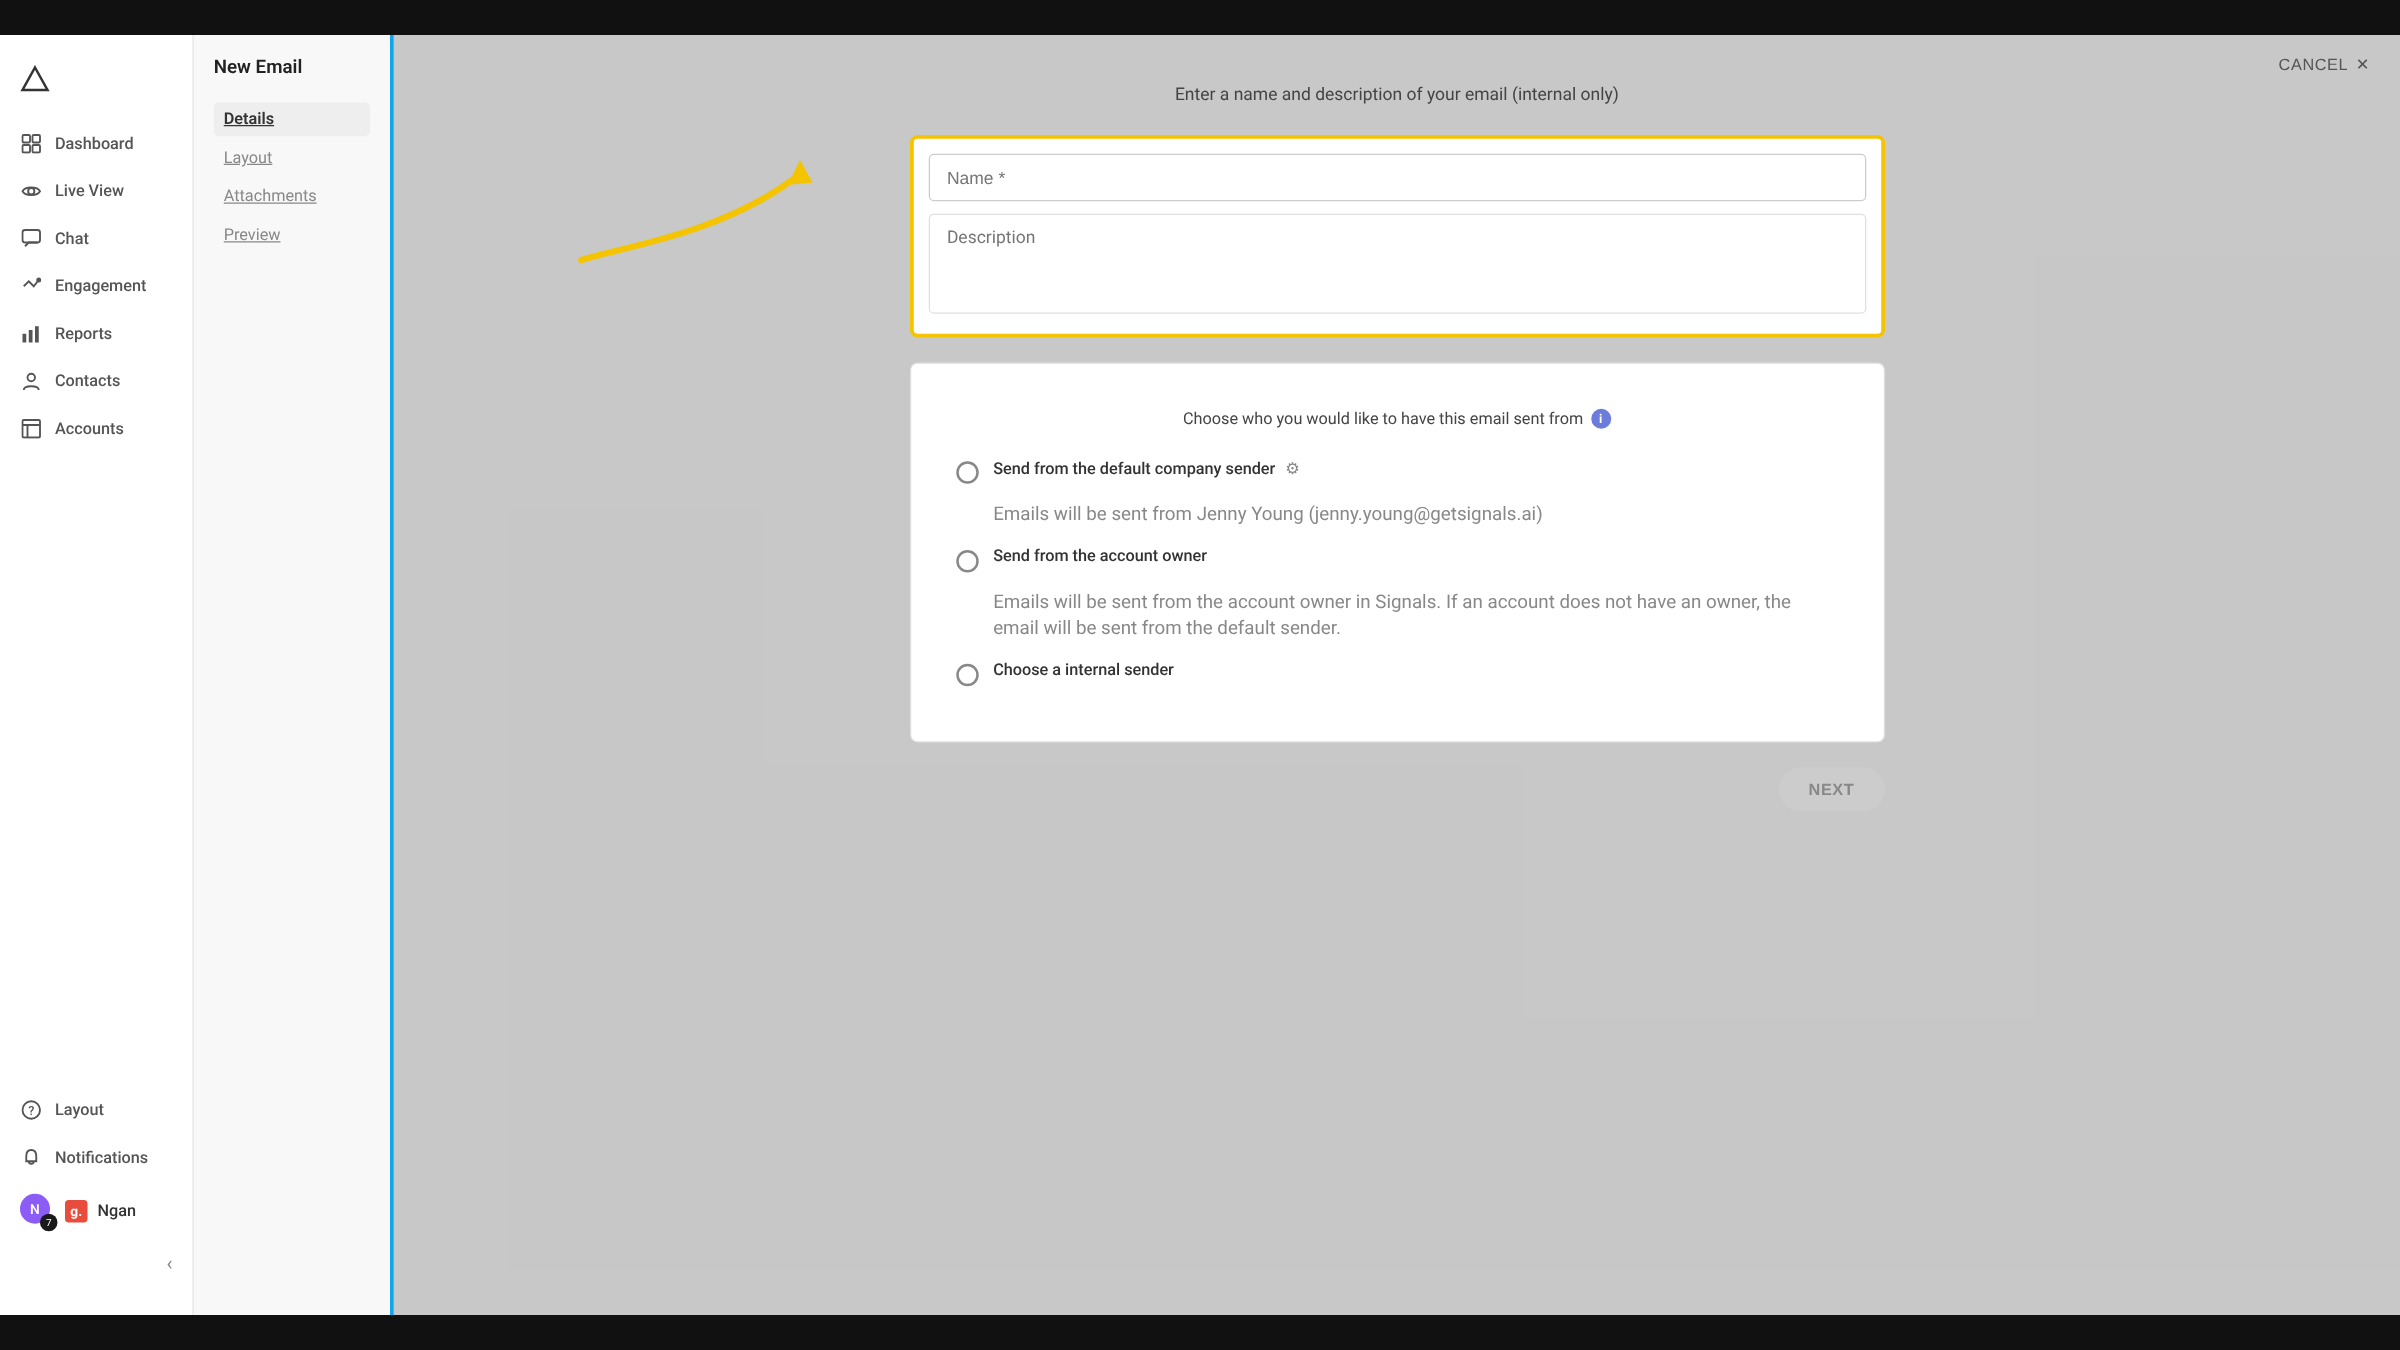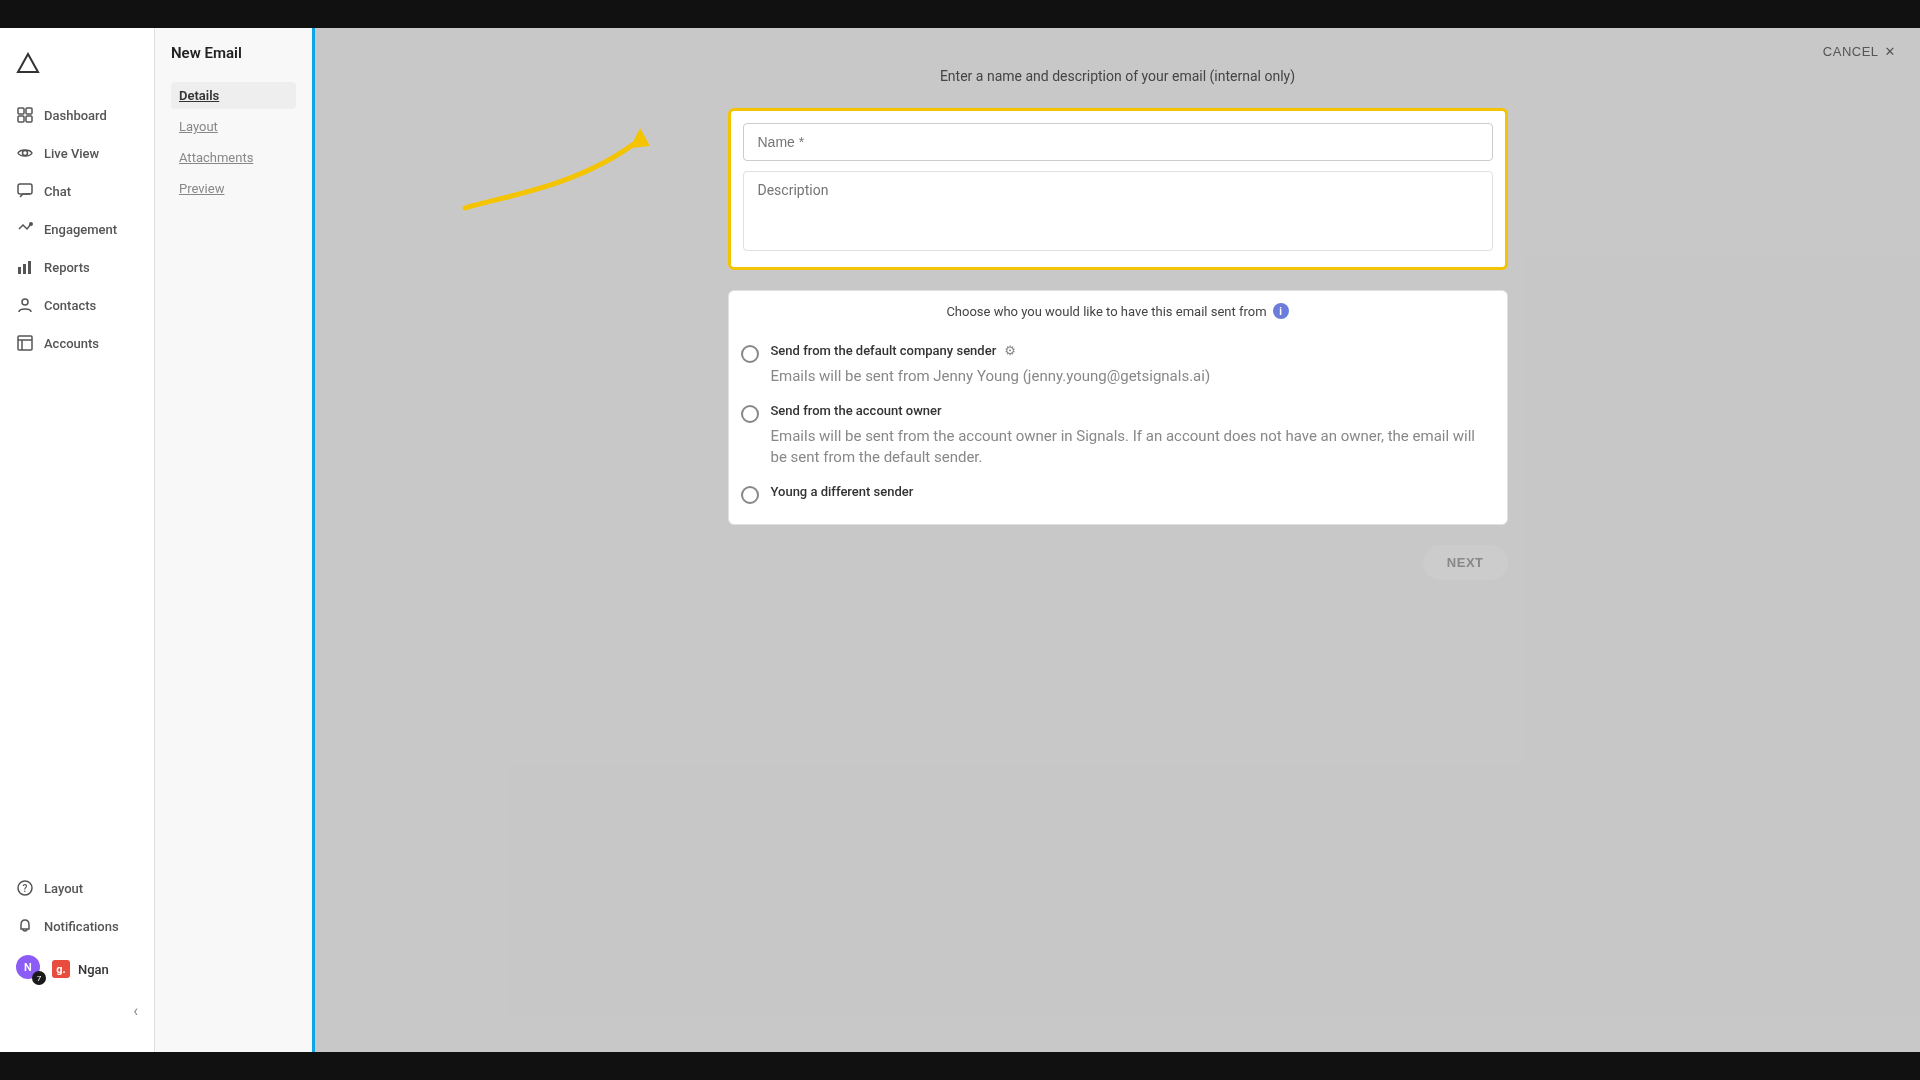--- a/index.html
+++ b/index.html
@@ -262,21 +262,21 @@
       background: white;
       font-family: inherit;
     }
 
     
     .sender-section {
       width: 100%;
       background: white;
       border: 1px solid #e0e0e0;
       border-radius: 6px;
-      padding: 12px;
+      padding: 36px;
     }
 
     .sender-subtitle {
       font-size: 13px;
       color: #444;
       text-align: center;
       margin-bottom: 16px;
       display: flex;
       align-items: center;
       justify-content: center;
@@ -313,21 +313,21 @@
       flex-shrink: 0;
       margin-top: 2px;
       display: flex;
       align-items: center;
       justify-content: center;
     }
 
     .radio-label-group {
       display: flex;
       flex-direction: column;
-      gap: 8px;
+      gap: 18px;
     }
 
     .radio-label {
       font-size: 13px;
       font-weight: 500;
       color: #333;
       display: flex;
       align-items: center;
       gap: 8px;
     }
@@ -575,21 +575,21 @@
           <div class="radio-circle"></div>
           <div class="radio-label-group">
             <div class="radio-label">Send from the account owner</div>
             <div class="radio-desc">Emails will be sent from the account owner in Signals. If an account does not have an owner, the email will be sent from the default sender.</div>
           </div>
         </div>
 
         <div class="radio-option">
           <div class="radio-circle"></div>
           <div class="radio-label-group">
-            <div class="radio-label">Young a different sender</div>
+            <div class="radio-label">Choose a internal sender</div>
           </div>
         </div>
       </div>
 
       <div class="next-btn-row">
         <button class="next-btn">NEXT</button>
       </div>
     </div>
   </div>
 

